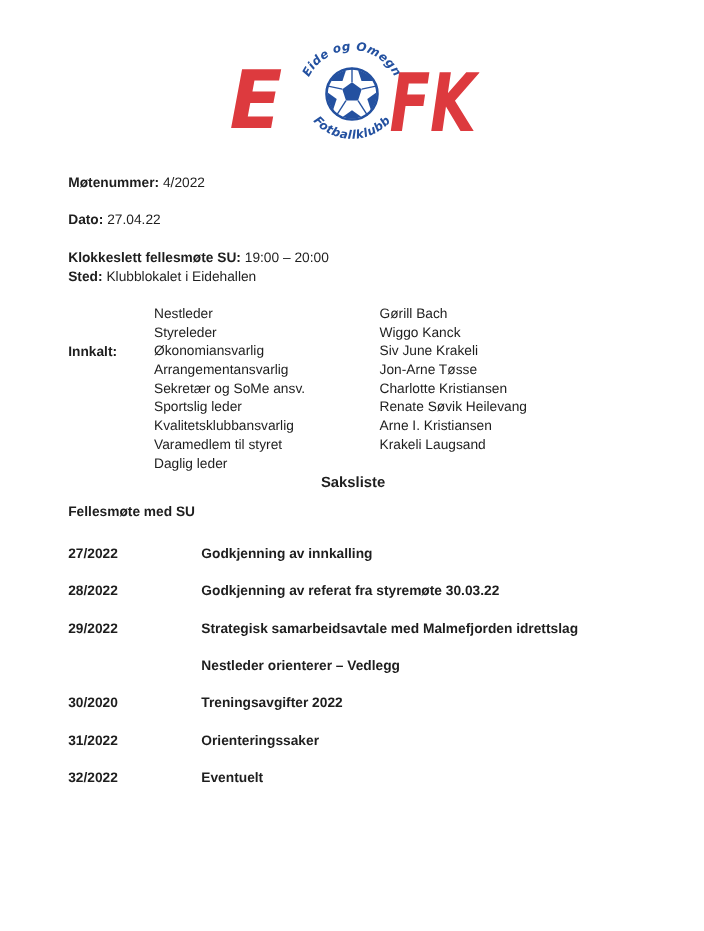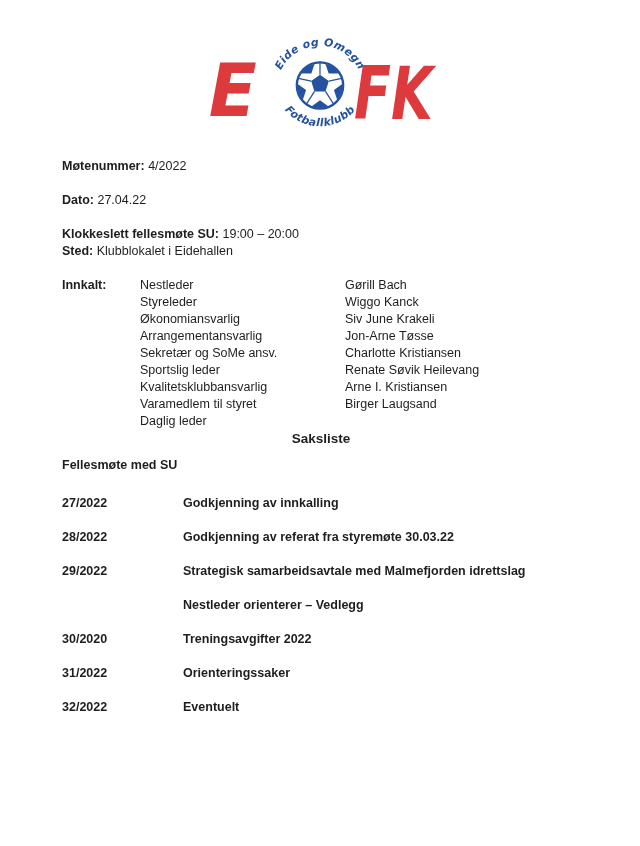--- a/index.html
+++ b/index.html
@@ -44,21 +44,21 @@
   .doc {
     padding: 23px 60px 0 62px;
     font-size: 12.5px;
     line-height: 17px;
   }
   .meta-line { margin-bottom: 17px; }
   .meta-line.tight { margin-bottom: 0; }
   .lbl { font-weight: bold; }
 
   .innkalt { display: flex; margin-bottom: 0; }
-  .innkalt-label { width: 78px; flex: none; font-weight: bold; }
+  .innkalt-label { width: 78px; flex: none; font-weight: bold; margin-top: 35px; }
   .attendee-rows { flex: 1; }
   .attendee-row { display: flex; line-height: 17px; }
   .att-role { width: 205px; flex: none; }
   .att-name { flex: 1; }
 
   .saksliste-title {
     text-align: center;
     font-weight: bold;
     font-size: 13.5px;
   }
@@ -180,21 +180,21 @@
     <span class="att-name">Renate Søvik Heilevang</span>
   </div>
 
   <div class="attendee-row">
     <span class="att-role">Kvalitetsklubbansvarlig</span>
     <span class="att-name">Arne I. Kristiansen</span>
   </div>
 
   <div class="attendee-row">
     <span class="att-role">Varamedlem til styret</span>
-    <span class="att-name">Birger Laugsand</span>
+    <span class="att-name">Krakeli Laugsand</span>
   </div>
 
   <div class="attendee-row">
     <span class="att-role">Daglig leder</span>
   </div>
 </div>
     </div>
 
     <div class="saksliste-title">Saksliste</div>
 

